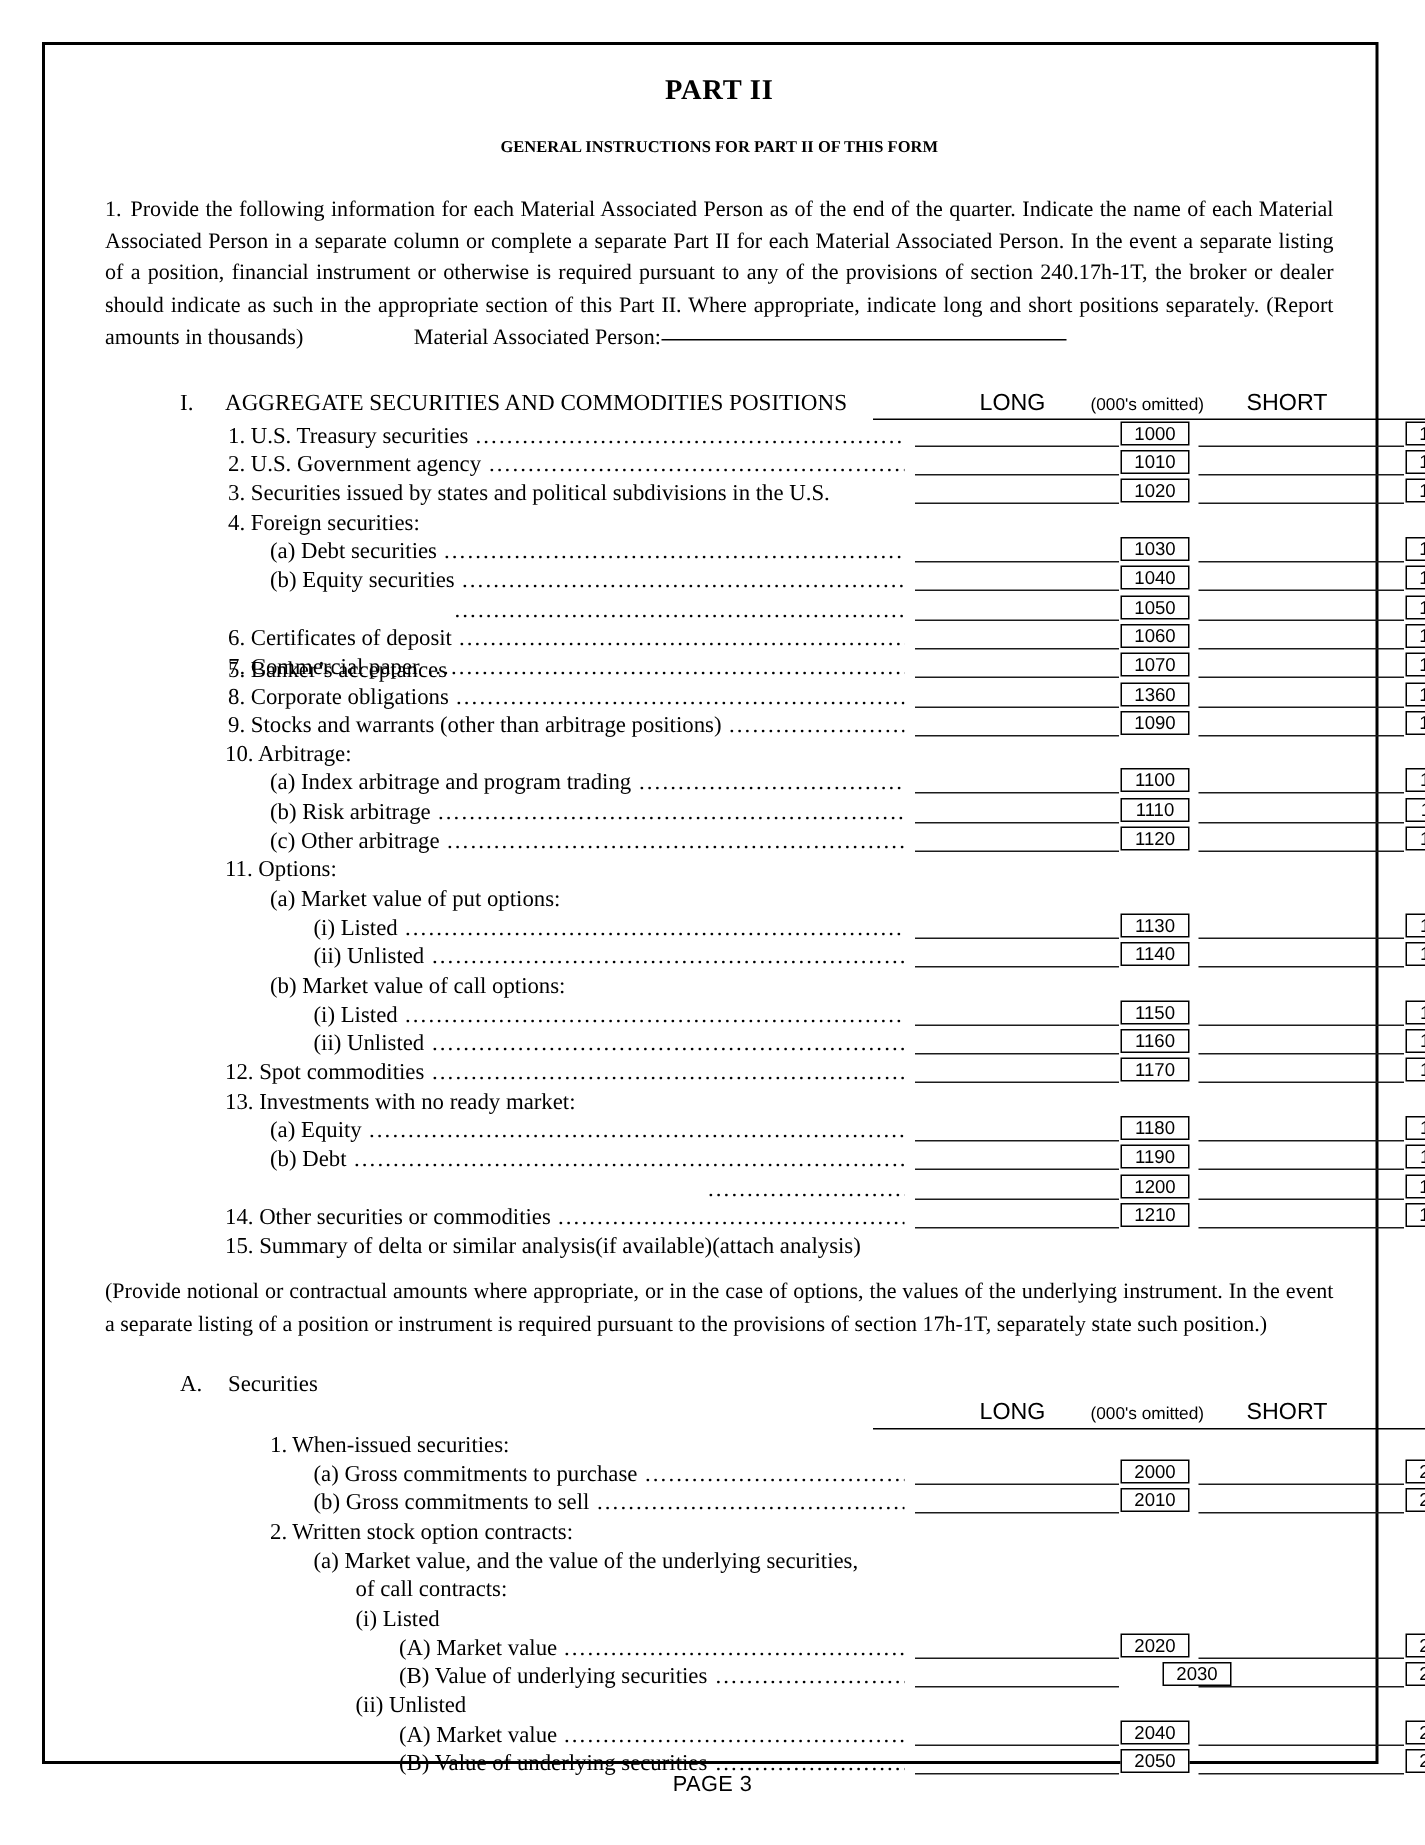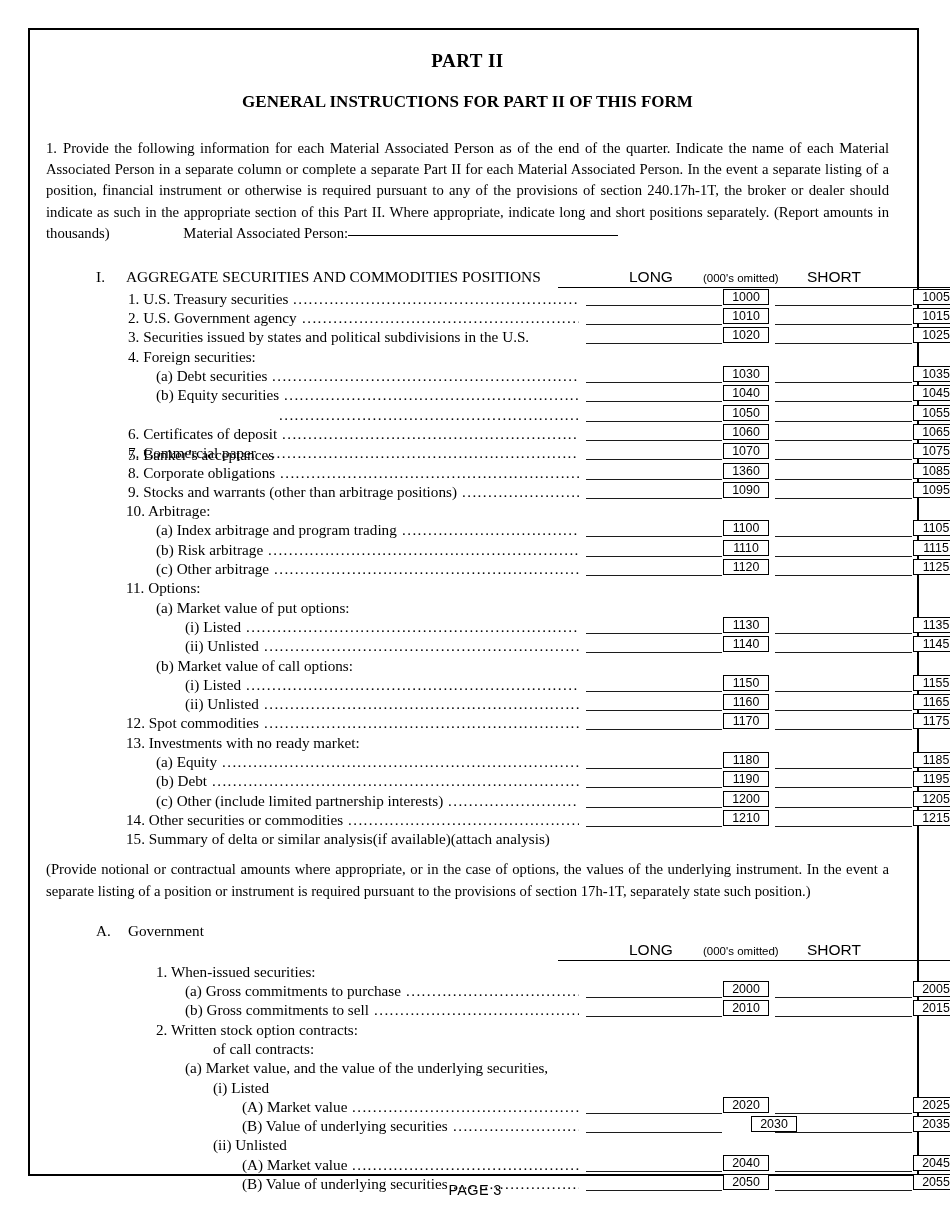--- a/index.html
+++ b/index.html
@@ -20,35 +20,35 @@
     position: absolute;
     left: 28px; top: 28px;
     width: 891px; height: 1148px;
     border: 2px solid #000;
     background: #fff;
   }
   #page-inner {
     position: absolute;
     left: 0; top: 0;
     width: 100%; height: 100%;
-    padding: 14px 28px 0 16px;
+    padding: 14px 28px 0 40px;
   }
 
   
   .part-title {
     text-align: center;
     font-weight: bold;
     font-size: 19px;
     letter-spacing: .5px;
     margin: 6px 0 0 0;
   }
   .gen-instr {
     text-align: center;
     font-weight: bold;
-    font-size: 17px;
+    font-size: 11px;
     margin: 20px 0 0 0;
   }
 
   
   .intro {
     margin: 26px 0 0 0;
     font-size: 14.7px;
     line-height: 1.44;
     text-align: justify;
   }
@@ -376,21 +376,20 @@
         </div>
         <div class="row">
           <span class="lbl" style="left: 110px;">(b)  Debt</span>
           <span class="leader" style="left: 166px; width: 367px;">........................................................................................</span>
           <div class="ansline long-line" style="top: 15px;"></div>
           <div class="codebox code-long" style="top: -1px;">1190</div>
           <div class="ansline short-line" style="top: 15px;"></div>
           <div class="codebox code-short" style="top: -1px;">1195</div>
         </div>
         <div class="row">
-          <span class="lbl" style="left: 110px;">(c)  Other (include limited partnership interests)</span>
           <span class="leader" style="left: 402px; width: 131px;">................................</span>
           <div class="ansline long-line" style="top: 15px;"></div>
           <div class="codebox code-long" style="top: -1px;">1200</div>
           <div class="ansline short-line" style="top: 15px;"></div>
           <div class="codebox code-short" style="top: -1px;">1205</div>
         </div>
         <div class="row">
           <span class="lbl" style="left: 80px;">14. Other securities or commodities</span>
           <span class="leader" style="left: 302px; width: 231px;">.......................................................</span>
           <div class="ansline long-line" style="top: 15px;"></div>
@@ -402,21 +401,21 @@
           <span class="lbl" style="left: 80px;">15. Summary of delta or similar analysis(if available)(attach analysis)</span>
         </div>
       </div>
 
     <div class="sec2">
       <div class="sec2-body">(Provide notional or contractual amounts where appropriate, or in the case of options, the values of the underlying instrument.  In the event a separate listing of a position or instrument is required pursuant to the provisions of section 17h-1T, separately state such position.)</div>
     </div>
 
     <div class="secA-head" style="margin-top:20px;">
       <span style="position:absolute;left:50px;">A.</span>
-      <span style="position:absolute;left:82px;">Government</span>
+      <span style="position:absolute;left:82px;">Securities</span>
     </div>
     <div class="secA-head" style="height:21px;">
       <span class="hl" style="position:absolute;font-family:'Liberation Sans',sans-serif;font-size:15.5px;left:583px;top:-1px;">LONG</span>
       <span style="position:absolute;font-family:'Liberation Sans',sans-serif;font-size:11.5px;left:657px;top:3px;">(000's omitted)</span>
       <span class="hl" style="position:absolute;font-family:'Liberation Sans',sans-serif;font-size:15.5px;left:761px;top:-1px;">SHORT</span>
       <div class="headrule" style="left:512px; width:399px; top:18px;"></div>
     </div>
     <div class="rows" id="rows-A">
         <div class="row">
           <span class="lbl" style="left: 110px;">1.  When-issued securities:</span>
@@ -434,24 +433,24 @@
           <span class="leader" style="left: 328px; width: 205px;">.................................................</span>
           <div class="ansline long-line" style="top: 15px;"></div>
           <div class="codebox code-long" style="top: -1px;">2010</div>
           <div class="ansline short-line" style="top: 15px;"></div>
           <div class="codebox code-short" style="top: -1px;">2015</div>
         </div>
         <div class="row">
           <span class="lbl" style="left: 110px;">2.  Written stock option contracts:</span>
         </div>
         <div class="row">
+          <span class="lbl" style="left: 139px;">(a)  Market value, and the value of the underlying securities,</span>
+        </div>
+        <div class="row">
           <span class="lbl" style="left: 167px;">of call contracts:</span>
-        </div>
-        <div class="row">
-          <span class="lbl" style="left: 139px;">(a)  Market value, and the value of the underlying securities,</span>
         </div>
         <div class="row">
           <span class="lbl" style="left: 167px;">(i)  Listed</span>
         </div>
         <div class="row">
           <span class="lbl" style="left: 196px;">(A)  Market value</span>
           <span class="leader" style="left: 306px; width: 227px;">.......................................................</span>
           <div class="ansline long-line" style="top: 15px;"></div>
           <div class="codebox code-long" style="top: -1px;">2020</div>
           <div class="ansline short-line" style="top: 15px;"></div>

